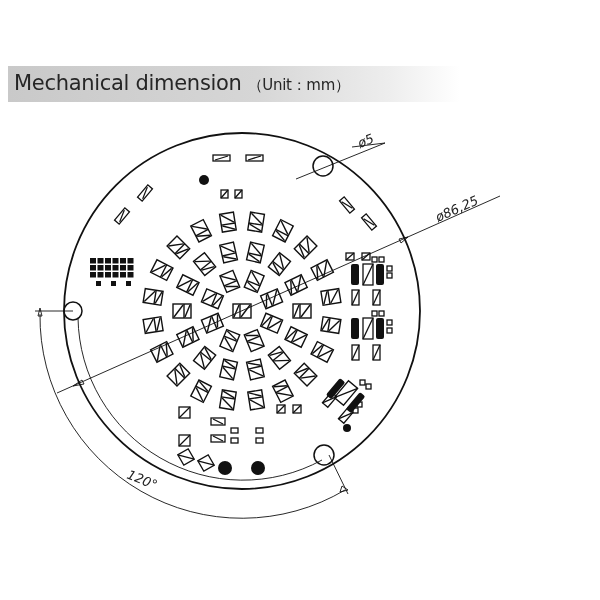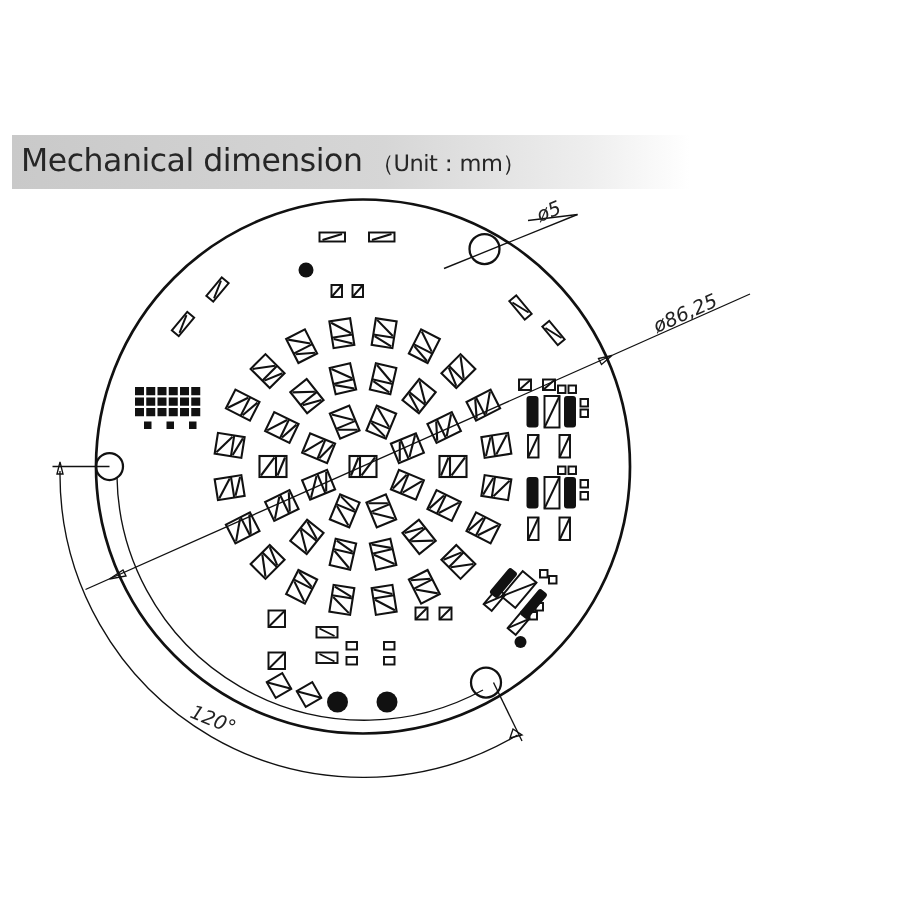--- a/index.html
+++ b/index.html
@@ -1,18 +1,18 @@
 <!DOCTYPE html>
 <html><head>
 <meta charset="utf-8">
 <style>
   html,body{margin:0;padding:0;background:#fff;}
   body{width:600px;height:600px;position:relative;overflow:hidden;font-family:"DejaVu Sans",sans-serif;}
   .banner{position:absolute;left:8px;top:66px;width:452px;height:36px;
-    background:linear-gradient(to right,#c9c9c9 0%,#d6d6d6 55%,#eeeeee 85%,#ffffff 100%);margin-top:24px;}
+    background:linear-gradient(to right,#c9c9c9 0%,#d6d6d6 55%,#eeeeee 85%,#ffffff 100%);}
   .banner-title{position:absolute;left:6px;top:5px;font-size:21px;color:#262626;font-family:"DejaVu Sans",sans-serif;letter-spacing:-0.3px;}
   .banner-unit{font-size:15px;margin-left:6px;}
   svg.drawing{position:absolute;left:0;top:0;}
   .dimtext{font-family:"DejaVu Sans",sans-serif;font-size:13px;fill:#222;font-style:italic;}
 </style>
 </head>
 <body>
 
 <div class="banner">
   <div class="banner-title">

